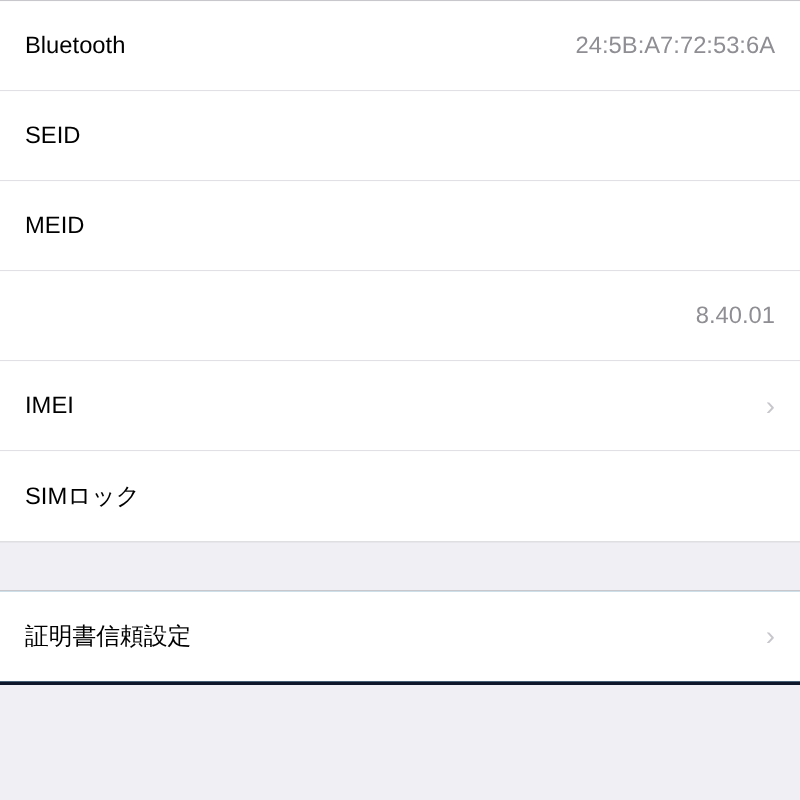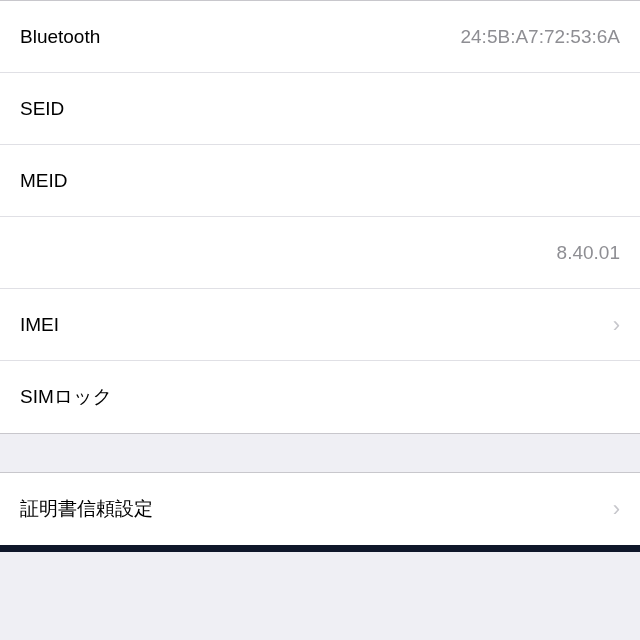--- a/index.html
+++ b/index.html
@@ -60,21 +60,21 @@
     }
 
     .section-gap {
       height: 38px;
       background-color: #efeff4;
     }
 
     .settings-group-2 {
       background-color: #0369a1;
       border-top: 1px solid #c8c7cc;
-      border-bottom: 7px solid #0f172a;
+      border-bottom: 3px solid #0f172a;
     }
   </style>
 </head>
 <body>
 
 <div class="settings-group">
   <div class="settings-row">
     <span class="row-label">Bluetooth</span>
     <span class="row-value">24:5B:A7:72:53:6A</span>
   </div>

